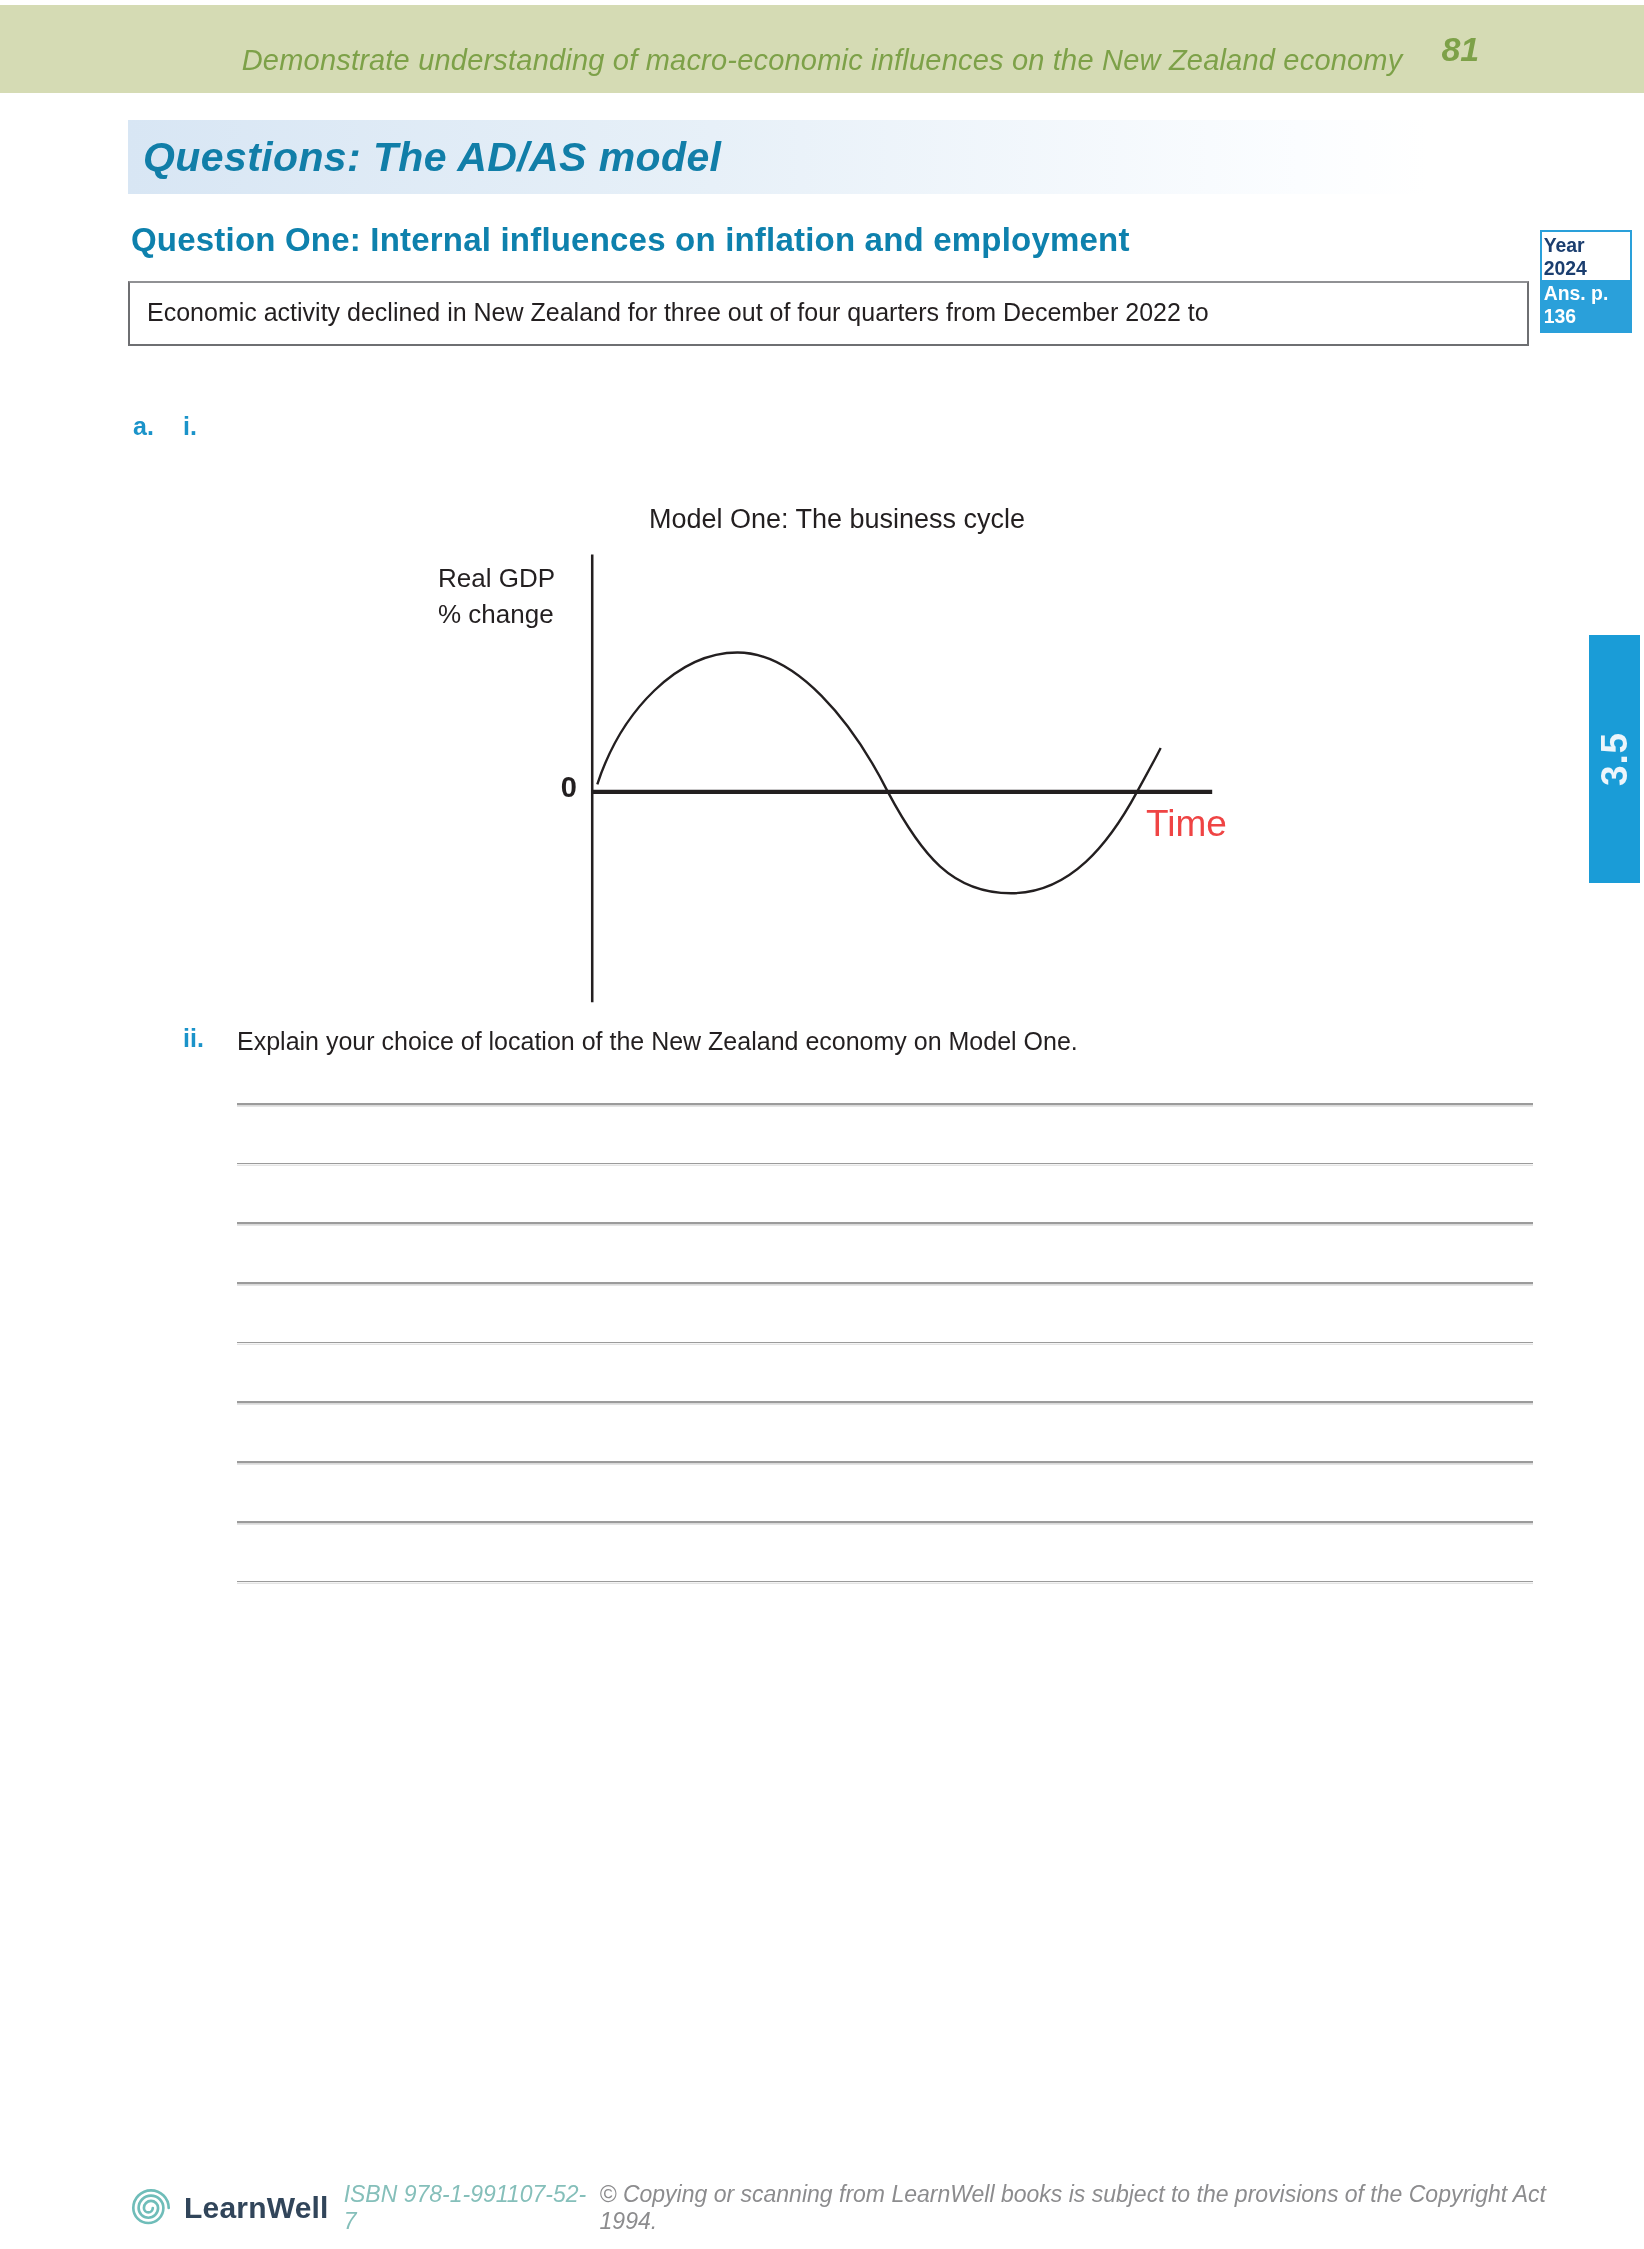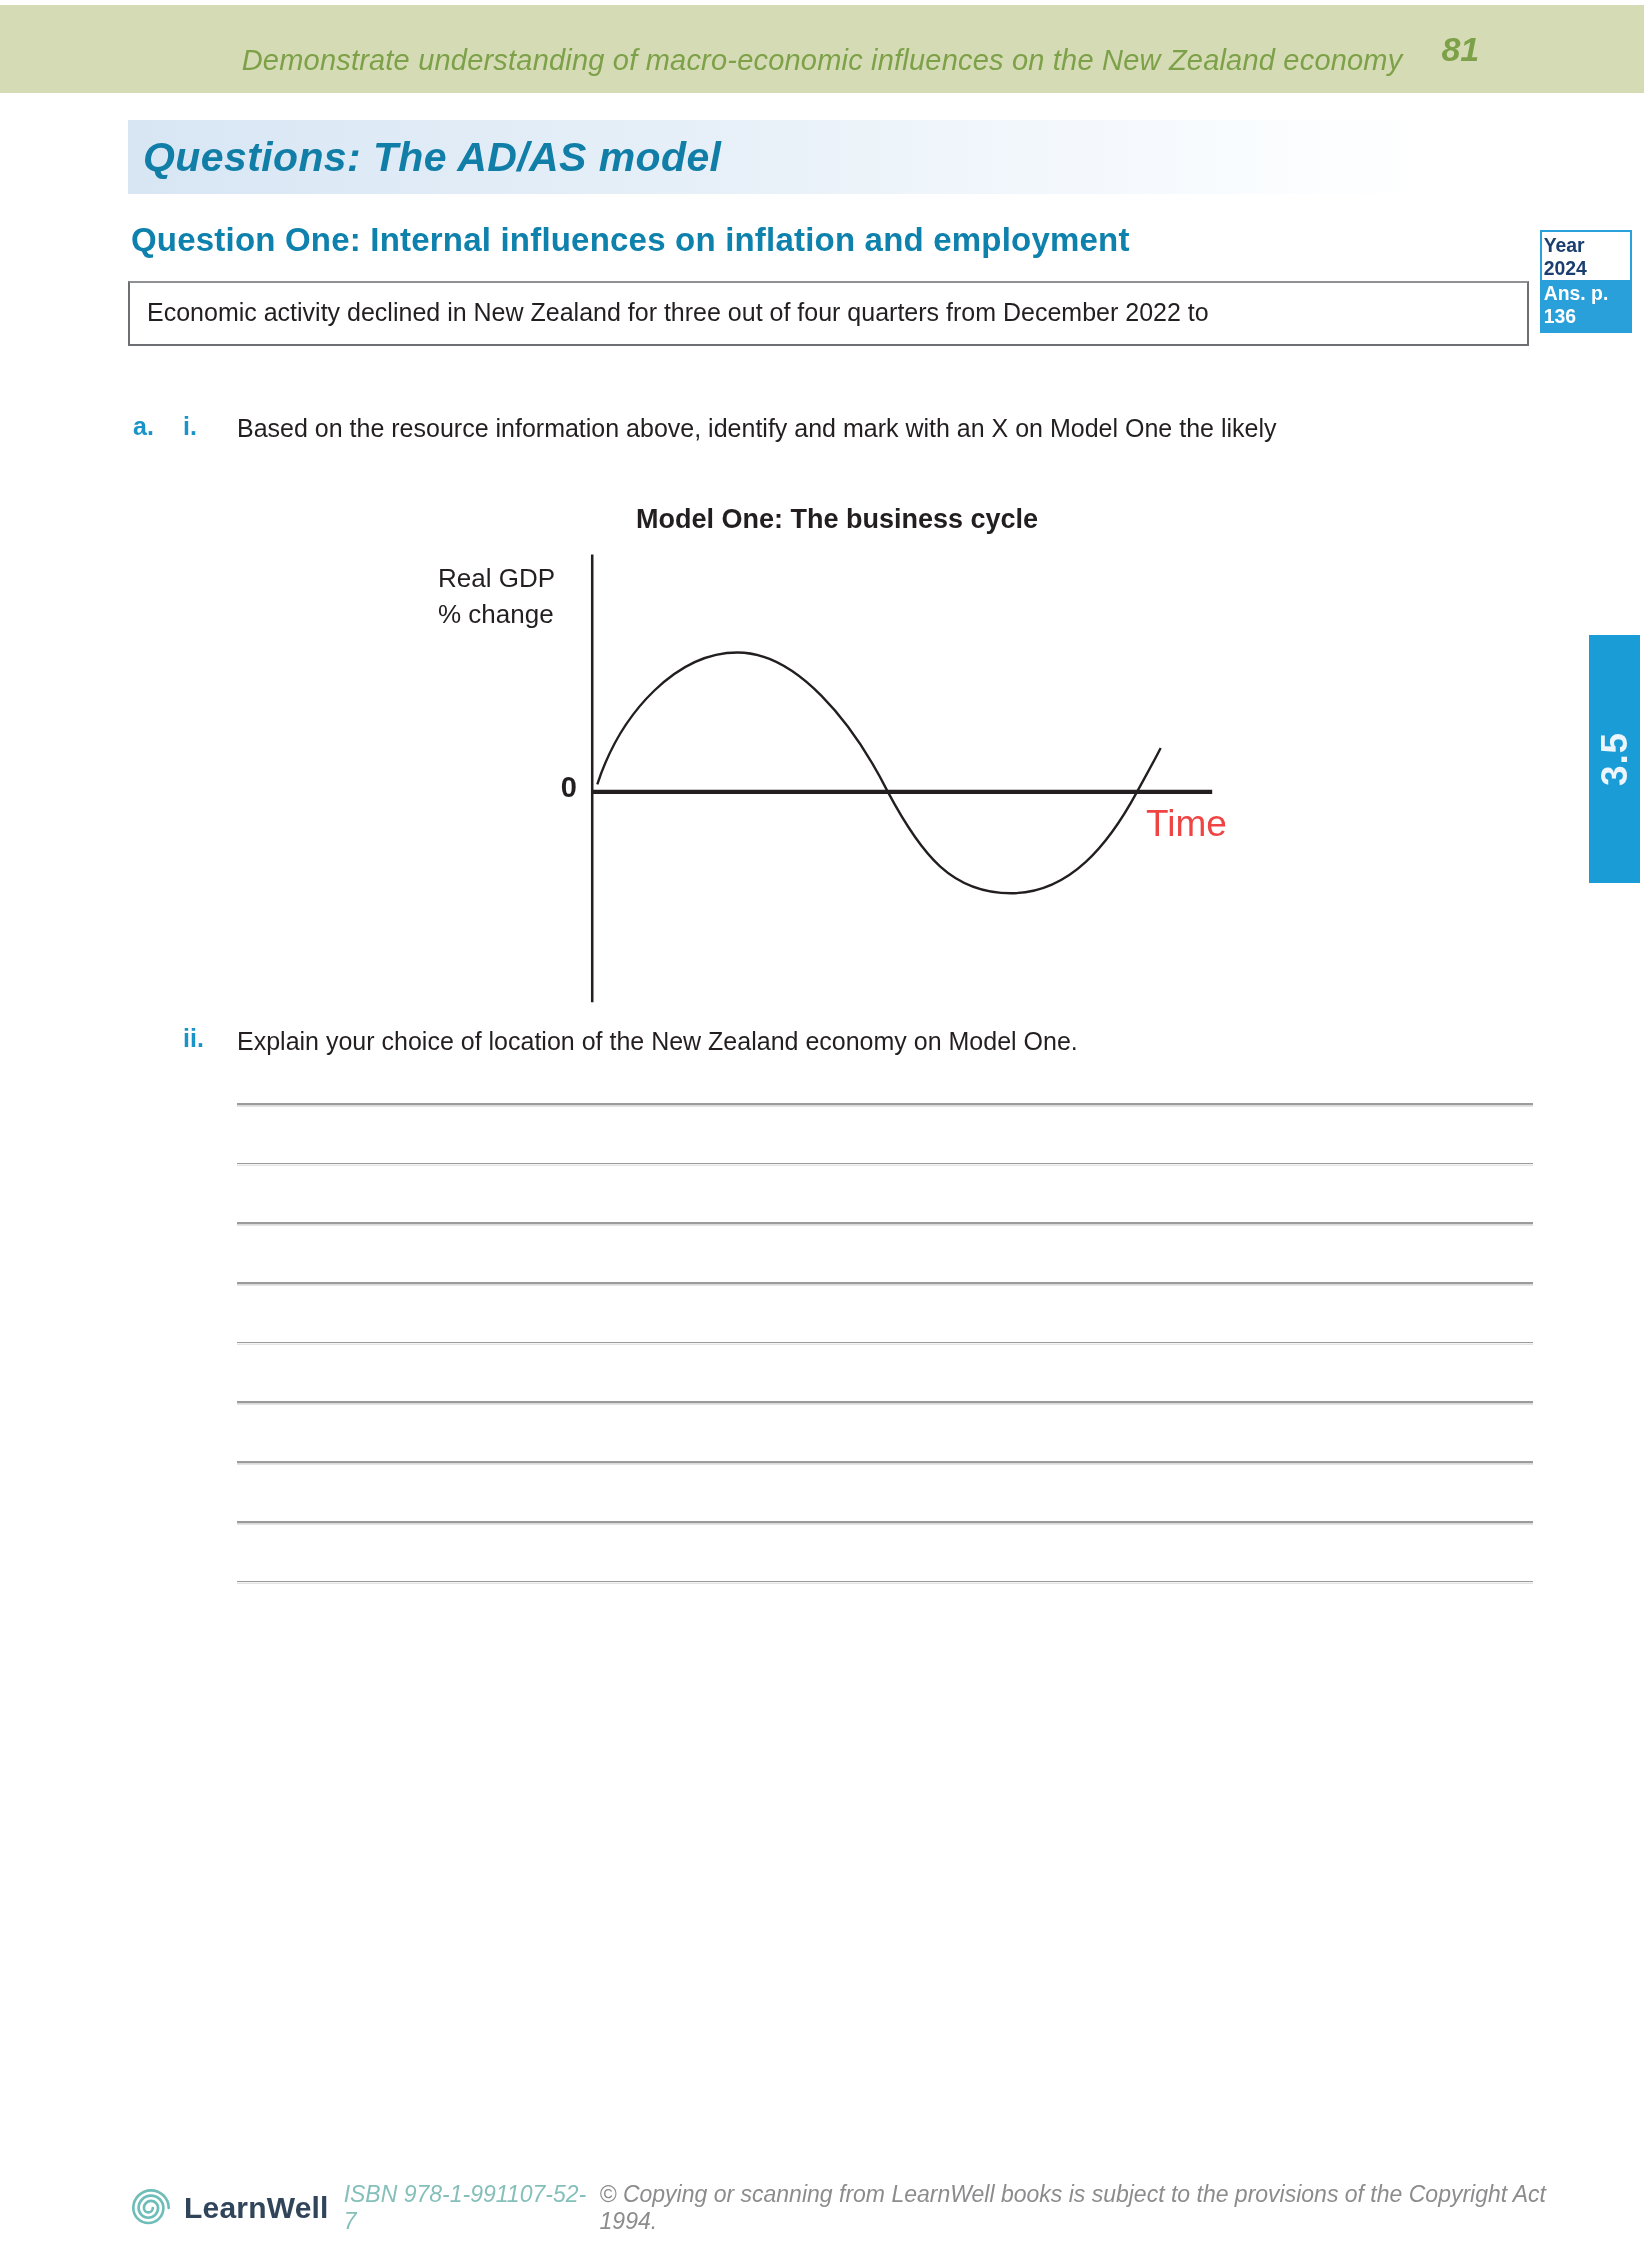--- a/index.html
+++ b/index.html
@@ -43,21 +43,21 @@
     position:absolute;left:128px;top:281px;width:1401px;box-sizing:border-box;
     border:2.5px solid #6e6f72;border-top-color:#909194;
     padding:9.3px 17px 11px;font-size:25px;line-height:41px;background:#ffffff;
   }
   
   .part-label{position:absolute;font-weight:bold;font-size:25px;color:#1a93c9;}
   .qtext{position:absolute;font-size:25px;line-height:52px;color:#231f20;}
   
   .chart-title{
     position:absolute;left:541px;top:504px;width:592px;text-align:center;
-    font-weight:bold;font-size:27px;color:#231f20;
+    font-weight:normal;font-size:27px;color:#231f20;
   }
   .ylabel{
     position:absolute;left:438px;top:560px;font-weight:normal;font-size:26px;line-height:36px;color:#231f20;
   }
   .origin-label{
     position:absolute;left:516px;top:771px;width:61px;text-align:right;
     font-weight:bold;font-size:29px;color:#231f20;
   }
   .xlabel{
     position:absolute;left:1146px;top:803px;font-weight:normal;font-size:37px;color:#ef4444;
@@ -105,21 +105,20 @@
   <div class="row2">Ans. p. 136</div>
 </div>
 
 <div class="resource-box">
   <div>Economic activity declined in New Zealand for three out of four quarters from December 2022 to</div>
 </div>
 
 <div class="part-label" style="left:133px;top:412px;">a.</div>
 <div class="part-label" style="left:183px;top:412px;">i.</div>
 <div class="qtext" style="left:237px;top:402px;width:1285px;">
-  <div>Based on the resource information above, identify and mark with an X on Model One the likely</div>
 </div>
 
 <div class="chart-title">Model One: The business cycle</div>
 <div class="ylabel">
   <div>Real GDP</div>
   <div>% change</div>
 </div>
 <div class="origin-label">0</div>
 <div class="xlabel">Time</div>
 

